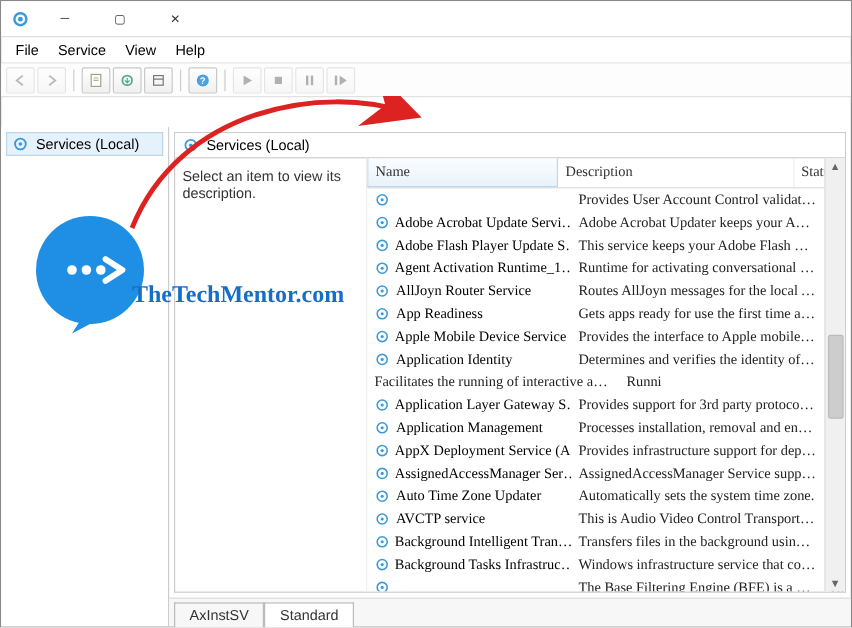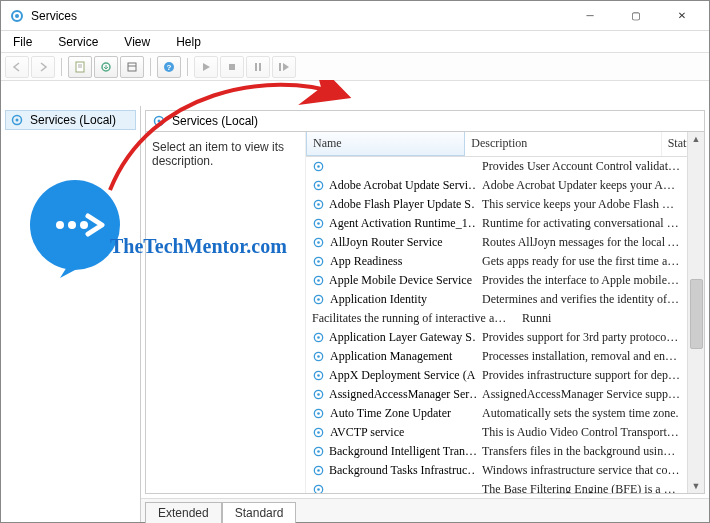--- a/index.html
+++ b/index.html
@@ -42,21 +42,21 @@
     font-family: "Segoe UI Symbol", sans-serif;
     font-size: 10px;
     color:#333;
   }
   
   .menubar {
     height: 22px;
     display:flex;
     align-items:center;
     padding:0 4px;
-    gap: 10px;
+    gap: 0;
     border-bottom: 1px solid #e0e0e0;
   }
   .menubar .item { padding: 2px 8px; }
   
   .toolbar {
     height: 28px;
     display:flex;
     align-items:center;
     padding:0 4px;
     gap:2px;
@@ -231,21 +231,20 @@
 
 <div class="window">
 
   <div class="titlebar">
     <span class="app-icon">
       <svg viewBox="0 0 16 16" width="16" height="16">
           <circle cx="8" cy="8" r="5" fill="none" stroke="#3a9ad9" stroke-width="2"></circle>
           <circle cx="8" cy="8" r="2" fill="#3a9ad9"></circle>
         </svg>
     </span>
-    <span class="title">Services</span>
     <div class="winbtn">─</div>
     <div class="winbtn">▢</div>
     <div class="winbtn">✕</div>
   </div>
 
   <div class="menubar">
     <div class="item">File</div>
     <div class="item">Service</div>
     <div class="item">View</div>
     <div class="item">Help</div>
@@ -555,21 +554,21 @@
               </div>
             <div class="vscroll">
               <span class="arrow">▲</span>
               <div class="thumb" style="height:70px;margin-top:2px"></div>
               <span class="arrow">▼</span>
             </div>
           </div>
         </div>
       </div>
       <div class="tabstrip">
-        <div class="tab">Extended</div>
+        <div class="tab">AxInstSV</div>
         <div class="tab active">Standard</div>
       </div>
     </div>
   </div>
 </div>
 
 <svg class="overlay-arrow" viewBox="0 0 270 120">
   <defs>
     <marker id="ah" markerWidth="12" markerHeight="12" refX="9" refY="6" orient="auto">
       <path d="M0,0 L12,6 L0,12 L4,6 Z" fill="#d22"></path>

